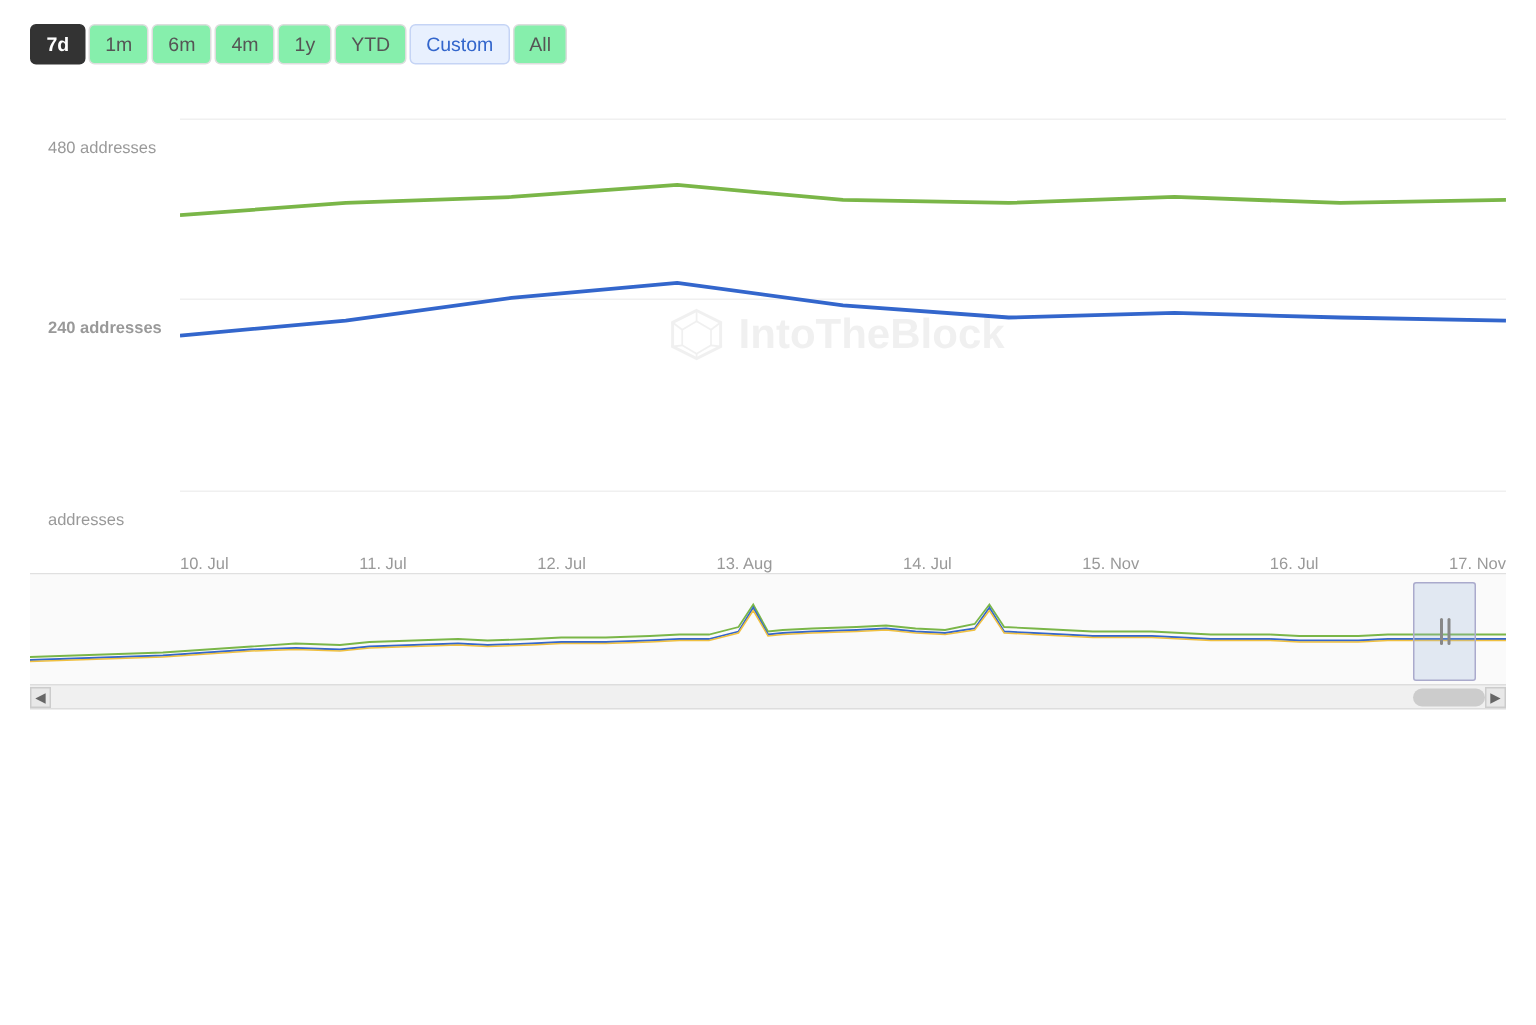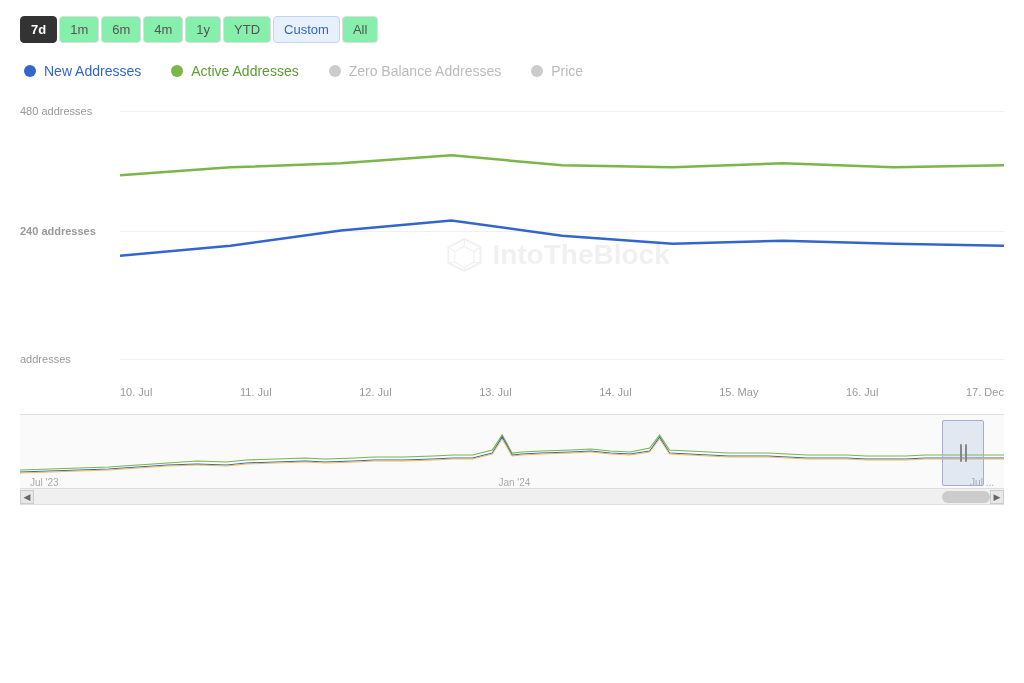--- a/index.html
+++ b/index.html
@@ -80,23 +80,24 @@
 
     
     .chart-area {
       position: relative;
       width: 100%;
       height: 320px;
       border-bottom: 1px solid #e0e0e0;
     }
     .y-label {
       position: absolute;
-      left: 0;
+      left: 12px;
       font-size: 11px;
       color: #999;
+      margin-top: 20px;
     }
     .y-label-480 { top: 10px; }
     .y-label-240 { top: 130px; font-weight: bold; }
     .y-label-0 { top: 258px; }
 
     .y-gridline {
       position: absolute;
       left: 100px;
       right: 0;
       height: 1px;
@@ -118,21 +119,21 @@
     .x-axis {
       position: absolute;
       bottom: 0;
       left: 100px;
       right: 0;
       display: flex;
       justify-content: space-between;
       font-size: 11px;
       color: #999;
       height: 28px;
-      align-items: flex-start;
+      align-items: flex-end;
     }
 
     
     .watermark {
       position: absolute;
       top: 50%;
       left: 50%;
       transform: translate(-30%, -50%);
       opacity: 0.12;
       font-size: 28px;
@@ -241,38 +242,20 @@
     <button class="time-btn active">7d</button>
     <button class="time-btn">1m</button>
     <button class="time-btn">6m</button>
     <button class="time-btn">4m</button>
     <button class="time-btn">1y</button>
     <button class="time-btn">YTD</button>
     <button class="time-btn custom-btn">Custom</button>
     <button class="time-btn">All</button>
   </div>
 
-  <div class="legend">
-    <div class="legend-item">
-      <div class="legend-dot" style="background:#3366cc;"></div>
-      <span class="legend-label active-blue">New Addresses</span>
-    </div>
-    <div class="legend-item">
-      <div class="legend-dot" style="background:#7ab648;"></div>
-      <span class="legend-label active-green">Active Addresses</span>
-    </div>
-    <div class="legend-item">
-      <div class="legend-dot" style="background:#ccc;"></div>
-      <span class="legend-label inactive">Zero Balance Addresses</span>
-    </div>
-    <div class="legend-item">
-      <div class="legend-dot" style="background:#ccc;"></div>
-      <span class="legend-label inactive">Price</span>
-    </div>
-  </div>
 
   <div class="chart-area">
 
     <span class="y-label y-label-480">480 addresses</span>
     <div class="y-gridline y-gridline-480"></div>
     <span class="y-label y-label-240">240 addresses</span>
     <div class="y-gridline y-gridline-240"></div>
     <span class="y-label y-label-0">addresses</span>
     <div class="y-gridline y-gridline-0"></div>
 
@@ -294,43 +277,38 @@
 
       <polyline points="0,80 110,72 220,68 330,60 440,70 550,72 660,68 770,72 880,70" fill="none" stroke="#7ab648" stroke-width="2.5"></polyline>
 
       <polyline points="0,160 110,150 220,135 330,125 440,140 550,148 660,145 770,148 880,150" fill="none" stroke="#3366cc" stroke-width="2.5"></polyline>
     </svg>
 
     <div class="x-axis">
       <span>10. Jul</span>
       <span>11. Jul</span>
       <span>12. Jul</span>
-      <span>13. Jul</span>
+      <span>13. Aug</span>
       <span>14. Jul</span>
-      <span>15. May</span>
+      <span>15. Nov</span>
       <span>16. Jul</span>
-      <span>17. Dec</span>
+      <span>17. Nov</span>
     </div>
   </div>
 
   <div class="navigator">
     <svg class="nav-svg" viewBox="0 0 1000 70" preserveAspectRatio="none">
 
       <polyline points="0,55 30,54 60,53 90,52 120,50 150,48 180,46 210,47 230,45 260,44 290,43 310,44 340,43 360,42 390,42 420,41 440,40 460,40 480,35 490,20 500,38 510,37 530,36 560,35 580,34 600,36 620,37 640,33 650,20 660,35 680,36 700,37 720,38 740,38 760,38 780,39 800,40 820,40 840,40 860,41 880,41 900,41 920,40 940,40 960,40 980,40 1000,40" fill="none" stroke="#7ab648" stroke-width="1.2"></polyline>
 
       <polyline points="0,57 30,56 60,55 90,54 120,52 150,50 180,49 210,50 230,48 260,47 290,46 310,47 340,46 360,45 390,45 420,44 440,43 460,43 480,38 490,22 500,40 510,39 530,38 560,37 580,36 600,38 620,39 640,36 650,22 660,38 680,39 700,40 720,41 740,41 760,41 780,42 800,43 820,43 840,43 860,44 880,44 900,44 920,43 940,43 960,43 980,43 1000,43" fill="none" stroke="#3366cc" stroke-width="1.2"></polyline>
 
       <polyline points="0,58 30,57 60,56 90,55 120,53 150,51 180,50 210,51 230,49 260,48 290,47 310,48 340,47 360,46 390,46 420,45 440,44 460,44 480,39 490,24 500,41 510,40 530,39 560,38 580,37 600,39 620,40 640,37 650,24 660,39 680,40 700,41 720,42 740,42 760,42 780,43 800,44 820,44 840,44 860,45 880,45 900,45 920,44 940,44 960,44 980,44 1000,44" fill="none" stroke="#f0c040" stroke-width="1"></polyline>
     </svg>
     
-    <div class="nav-labels">
-      <span>Jul '23</span>
-      <span>Jan '24</span>
-      <span>Jul ...</span>
-    </div>
     
     <div class="nav-handle">
       <div class="nav-handle-lines">
         <div class="nav-handle-line"></div>
         <div class="nav-handle-line"></div>
       </div>
     </div>
     
     <div class="nav-scroll-bar">
       <div class="scroll-arrow scroll-arrow-left">◀</div>

